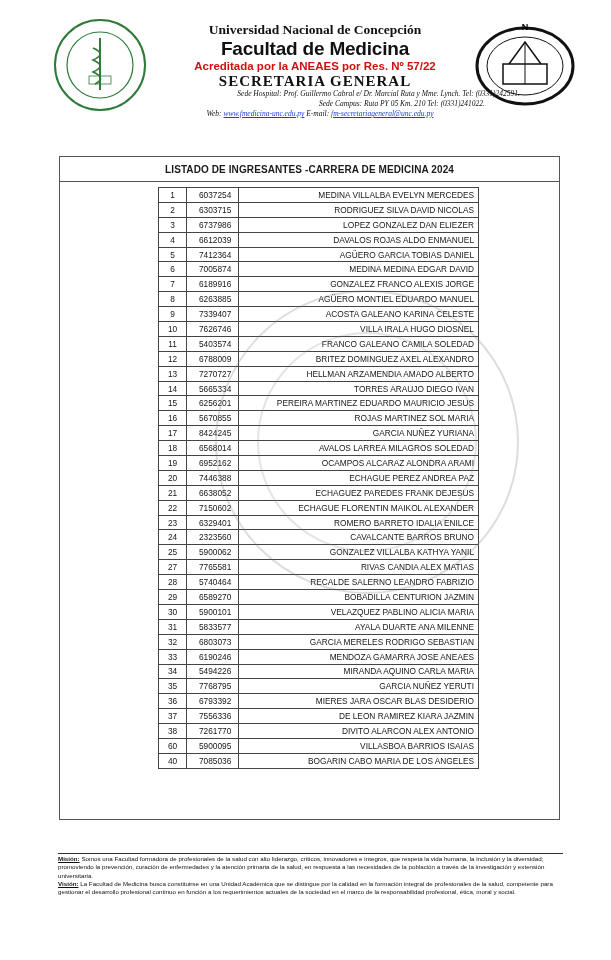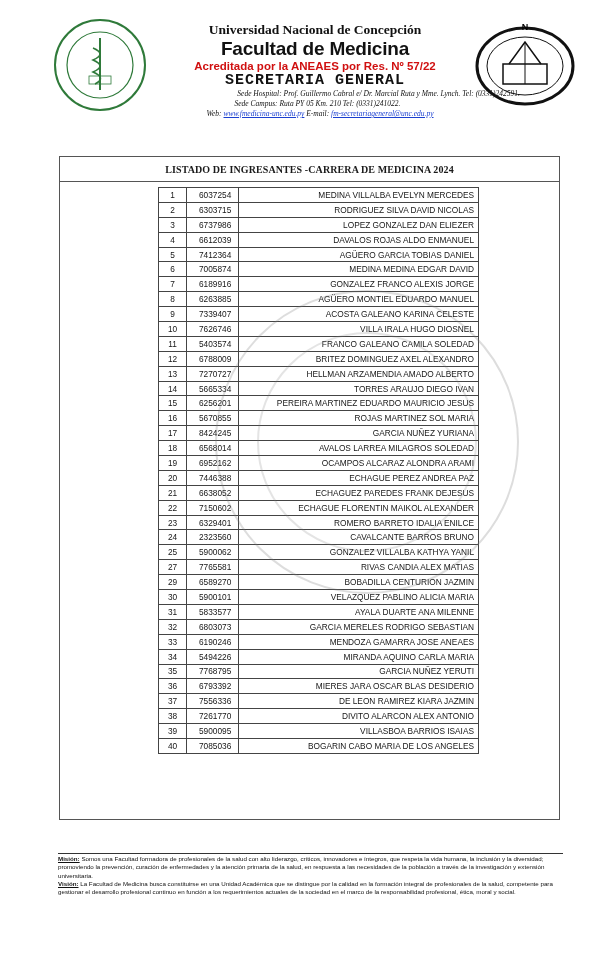--- a/index.html
+++ b/index.html
@@ -11,35 +11,35 @@
     .logo-left {
       position: absolute; left: 53px; top: 18px; width: 94px; height: 94px;
     }
     .logo-right {
       position: absolute; left: 473px; top: 20px; width: 104px; height: 88px;
     }
     .htext { position: absolute; left: 150px; top: 22px; width: 330px; text-align: center; }
     .uni { font-family: "Liberation Serif", serif; font-weight: bold; font-size: 13.5px; line-height: 16px; }
     .fac { font-family: "Liberation Sans", sans-serif; font-weight: bold; font-size: 19px; line-height: 21px; letter-spacing: -0.2px; }
     .acr { color: #d01010; font-weight: bold; font-size: 11.5px; line-height: 14px; }
-    .sec { font-family: Liberation Mono, monospace; font-weight: bold; font-size: 15px; line-height: 16px; letter-spacing: 1px; }
+    .sec { font-family: Liberation Serif, serif; font-weight: bold; font-size: 15px; line-height: 16px; letter-spacing: 1px; }
     .line { font-family: "Liberation Serif", serif; font-style: italic; font-size: 7.5px; line-height: 10px; }
     .line b { font-weight: normal; }
     .line a { color: #1a3fd0; text-decoration: underline; }
     .line.sede1 { text-align: right; margin-right: -40px; }
-    .line.sede2 { margin-right: -5px; }
+    .line.sede2 { text-align: right; margin-right: -5px; }
     .line.web { margin-left: 10px; }
 
     .frame {
       position: absolute; left: 59px; top: 156px; width: 501px; height: 664px;
       border: 1px solid #555; box-sizing: border-box;
     }
     .title {
       position: absolute; left: 0; top: 7px; width: 100%; text-align: center;
-      font-weight: bold; font-size: 10px; color: #1a1a1a; letter-spacing: 0.1px; font-family: Liberation Serif, serif;
+      font-weight: bold; font-size: 10px; color: #1a1a1a; letter-spacing: 0.1px;
     }
     .title-rule { position: absolute; left: 0; top: 24px; width: 100%; height: 0; border-top: 1px solid #555; }
 
     table.list {
       position: absolute; left: 98px; top: 30px; border-collapse: collapse;
       font-size: 8.3px; color: #151515;
     }
     table.list td {
       border: 1px solid #444; height: 14.9px; padding: 0 4px; box-sizing: border-box; white-space: nowrap;
     }
@@ -227,20 +227,25 @@
           <td class="num">25</td>
           <td class="ci">5900062</td>
           <td class="name">GONZALEZ VILLALBA KATHYA YANIL</td>
         </tr>
         <tr>
           <td class="num">27</td>
           <td class="ci">7765581</td>
           <td class="name">RIVAS  CANDIA ALEX MATIAS</td>
         </tr>
         <tr>
+          <td class="num">28</td>
+          <td class="ci">5740464</td>
+          <td class="name">RECALDE SALERNO LEANDRO FABRIZIO</td>
+        </tr>
+        <tr>
           <td class="num">29</td>
           <td class="ci">6589270</td>
           <td class="name">BOBADILLA CENTURION JAZMIN</td>
         </tr>
         <tr>
           <td class="num">30</td>
           <td class="ci">5900101</td>
           <td class="name">VELAZQUEZ PABLINO ALICIA MARIA</td>
         </tr>
         <tr>
@@ -277,21 +282,21 @@
           <td class="num">37</td>
           <td class="ci">7556336</td>
           <td class="name">DE LEON RAMIREZ KIARA JAZMIN</td>
         </tr>
         <tr>
           <td class="num">38</td>
           <td class="ci">7261770</td>
           <td class="name">DIVITO ALARCON ALEX ANTONIO</td>
         </tr>
         <tr>
-          <td class="num">39</td>
+          <td class="num">60</td>
           <td class="ci">5900095</td>
           <td class="name">VILLASBOA BARRIOS ISAIAS</td>
         </tr>
         <tr>
           <td class="num">40</td>
           <td class="ci">7085036</td>
           <td class="name">BOGARIN CABO MARIA DE LOS ANGELES</td>
         </tr>
       </tbody>
   </table>

